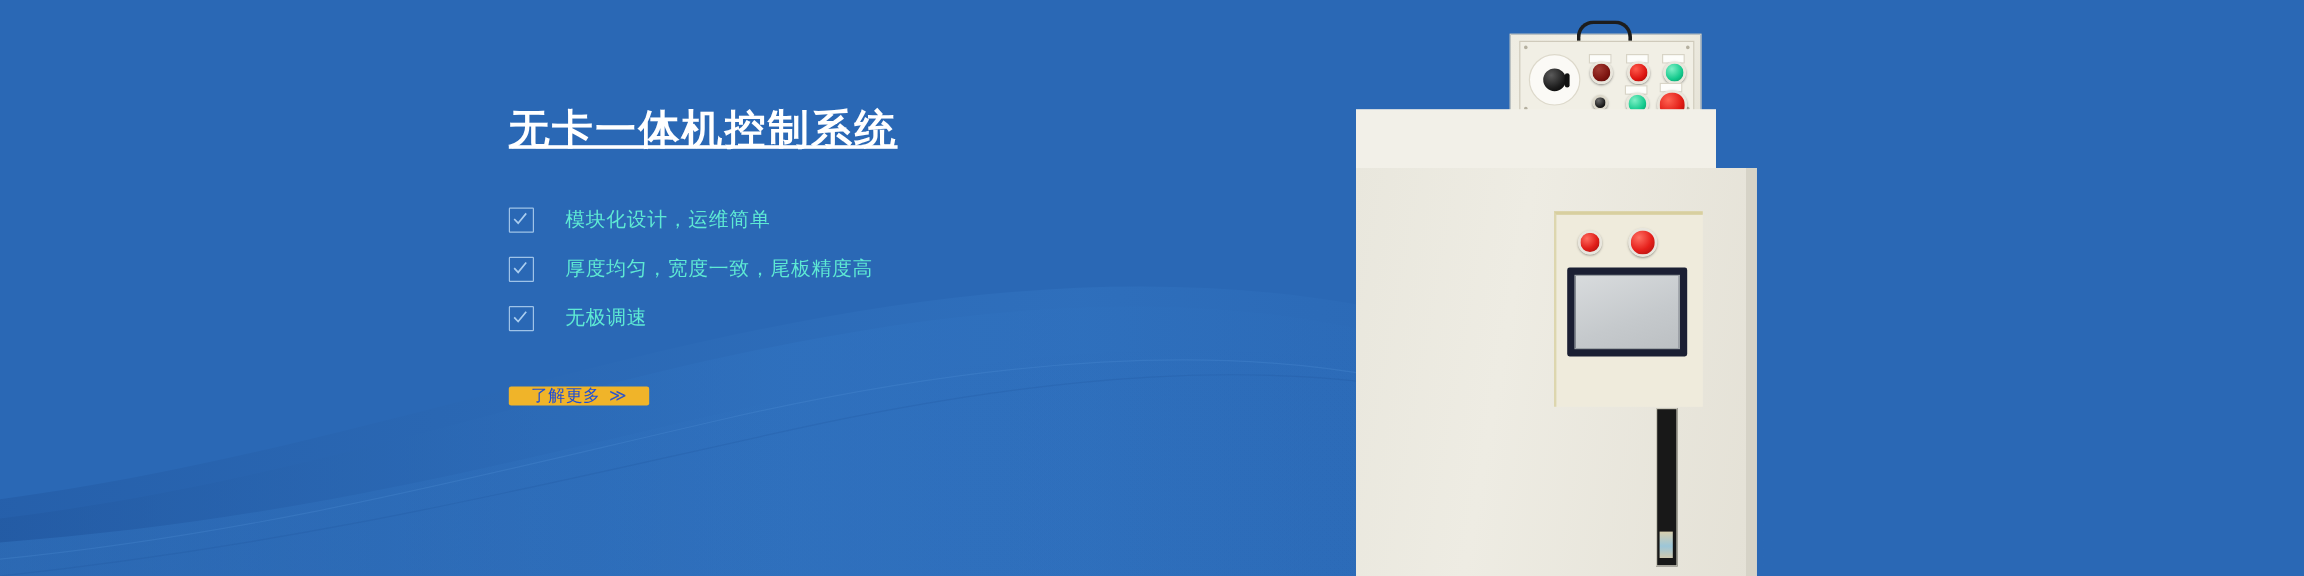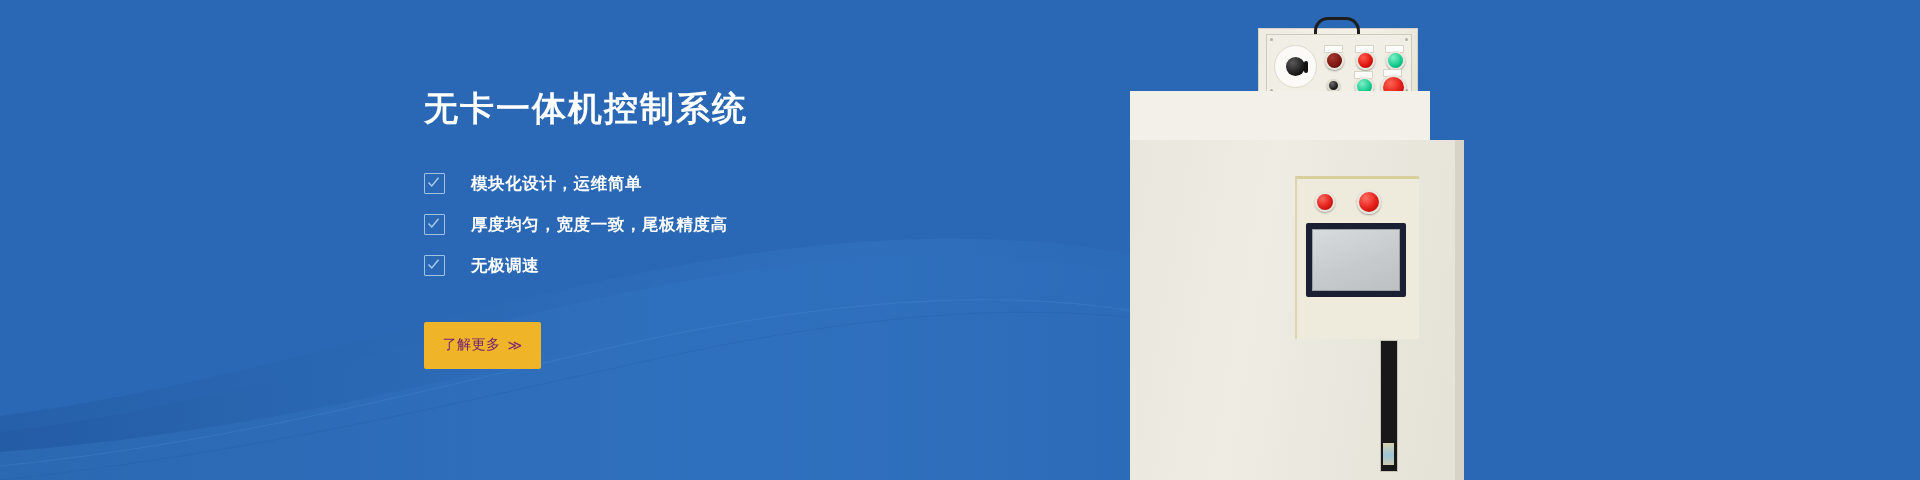--- a/index.html
+++ b/index.html
@@ -33,20 +33,21 @@
     width: 620px;
   }
   .title {
     margin: 0;
     color: #ffffff;
     font-size: 34px;
     font-weight: bold;
     letter-spacing: 2px;
     line-height: 1.2;
     white-space: nowrap;
+    text-decoration: underline;
   }
   .features {
     list-style: none;
     margin: 44px 0 0 0;
     padding: 0;
   }
   .feature {
     display: flex;
     align-items: center;
     margin-bottom: 20px;
@@ -59,35 +60,34 @@
     border-radius: 1px;
     position: relative;
     margin-right: 26px;
   }
   .check-box svg {
     position: absolute;
     left: 2px;
     top: 2px;
   }
   .feature-text {
-    color: #ffffff;
+    color: #5eead4;
     font-size: 16.5px;
     letter-spacing: 0.6px;
     line-height: 1;
-    font-weight: bold;
   }
   .cta {
     display: inline-flex;
     align-items: center;
     justify-content: center;
     margin-top: 26px;
     background: #f0b429;
-    color: #701a75;
+    color: #1d4ed8;
     width: 117px;
-    height: 47px;
+    height: 16px;
     border: none;
     border-radius: 2px;
     font-family: inherit;
     font-size: 14px;
     letter-spacing: 0.5px;
     cursor: pointer;
   }
   .cta .cta-label { white-space: nowrap; }
   .cta .cta-chevron {
     margin-left: 7px;

